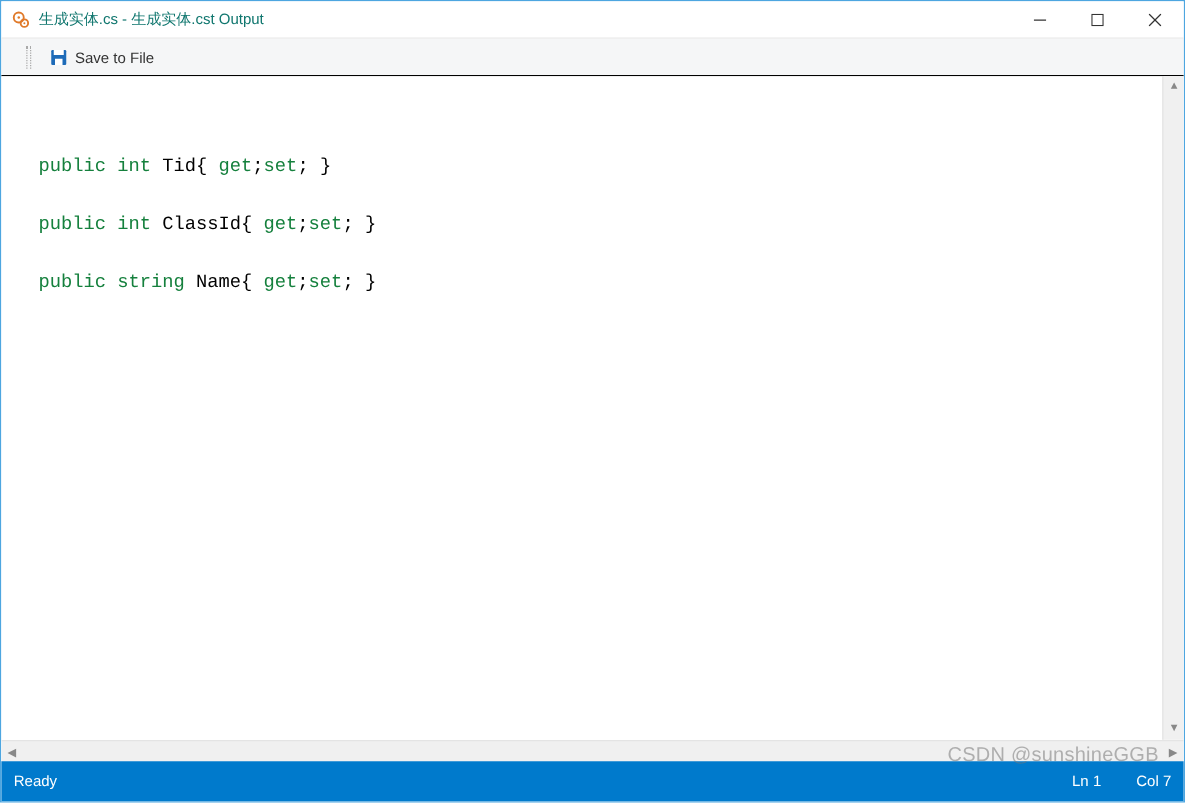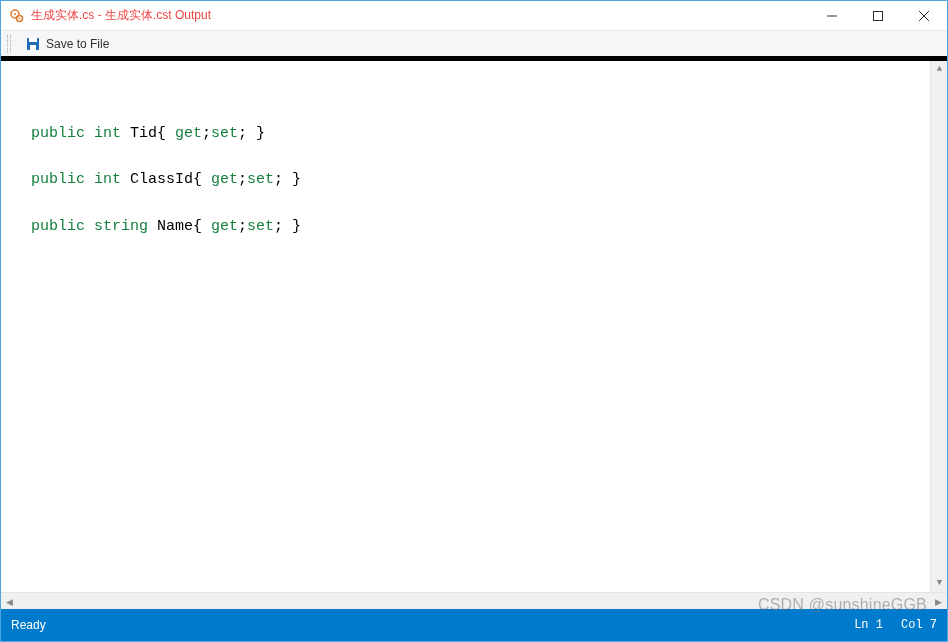--- a/index.html
+++ b/index.html
@@ -20,38 +20,38 @@
       display: flex;
       align-items: center;
       padding: 0 0 0 8px;
       border-bottom: 1px solid #e8e8e8;
     }
     .titlebar .app-icon {
       width: 16px; height: 16px; margin-right: 6px;
       display: flex; align-items: center; justify-content: center;
     }
     .titlebar .title {
-      color: #ef4444;
+      color: #0f766e;
       font-size: 12px;
       flex: 0 0 auto;
     }
     .titlebar .spacer { flex: 1; }
     .win-controls { display: flex; height: 100%; }
     .win-btn {
       width: 46px; height: 100%;
       display: flex; align-items: center; justify-content: center;
       color: #333;
     }
     .toolbar {
       height: 30px;
       background: #f5f6f7;
-      border-bottom: 5px solid #000000;
+      border-bottom: 1px solid #000000;
       display: flex;
       align-items: center;
-      padding: 0 6px;
+      padding: 0 20px;
       gap: 2px;
     }
     .tb-grip {
       width: 4px; height: 18px;
       border-left: 1px dotted #aaa;
       border-right: 1px dotted #aaa;
       margin-right: 4px;
     }
     .tb-btn {
       display: flex; align-items: center;
@@ -100,21 +100,21 @@
     .statusbar {
       height: 32px;
       background: #007acc;
       color: #fff;
       display: flex;
       align-items: center;
       padding: 0 10px;
       font-size: 12px;
     }
     .statusbar .status-left { flex: 1; }
-    .statusbar .status-seg { margin-left: 18px; font-family: Liberation Mono, monospace; }
+    .statusbar .status-seg { margin-left: 28px; }
     .watermark {
       position: absolute;
       right: 21px; bottom: 28px;
       color: rgba(120,120,120,0.55);
       font-size: 16px;
       font-family: "Segoe UI", sans-serif;
       pointer-events: none;
       letter-spacing: 0.2px;
     }
     .code-line { display: block; }

